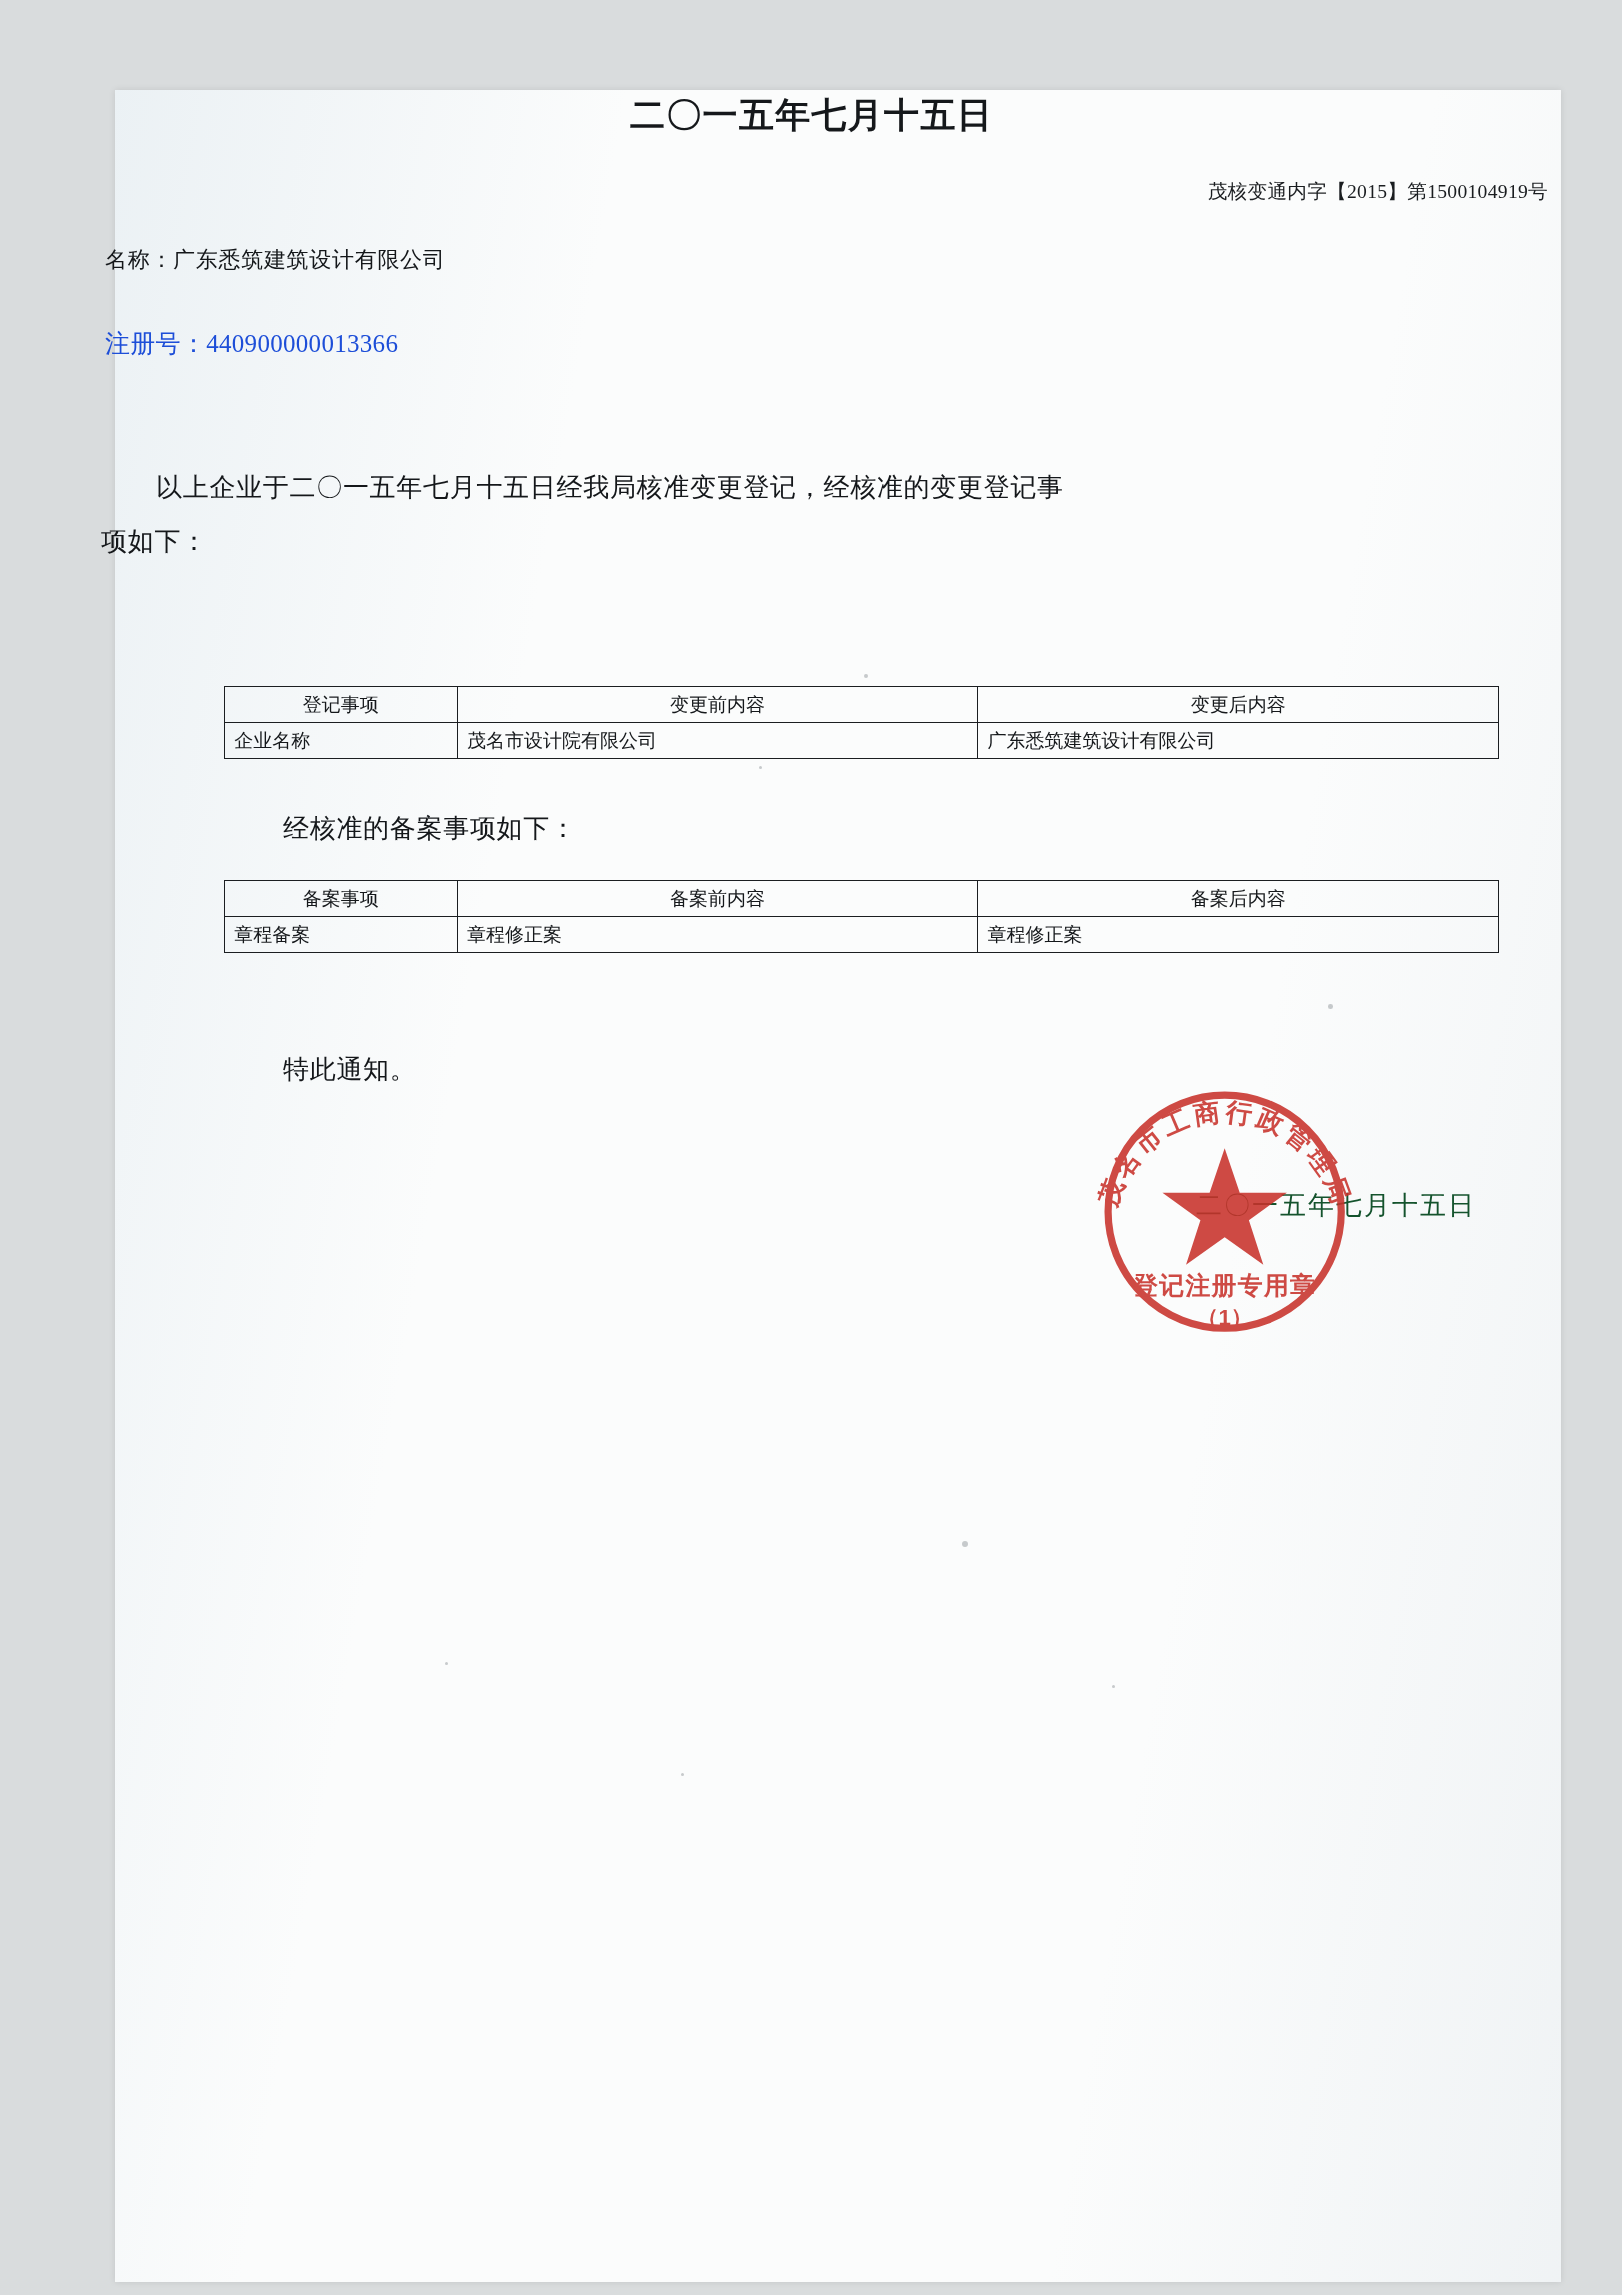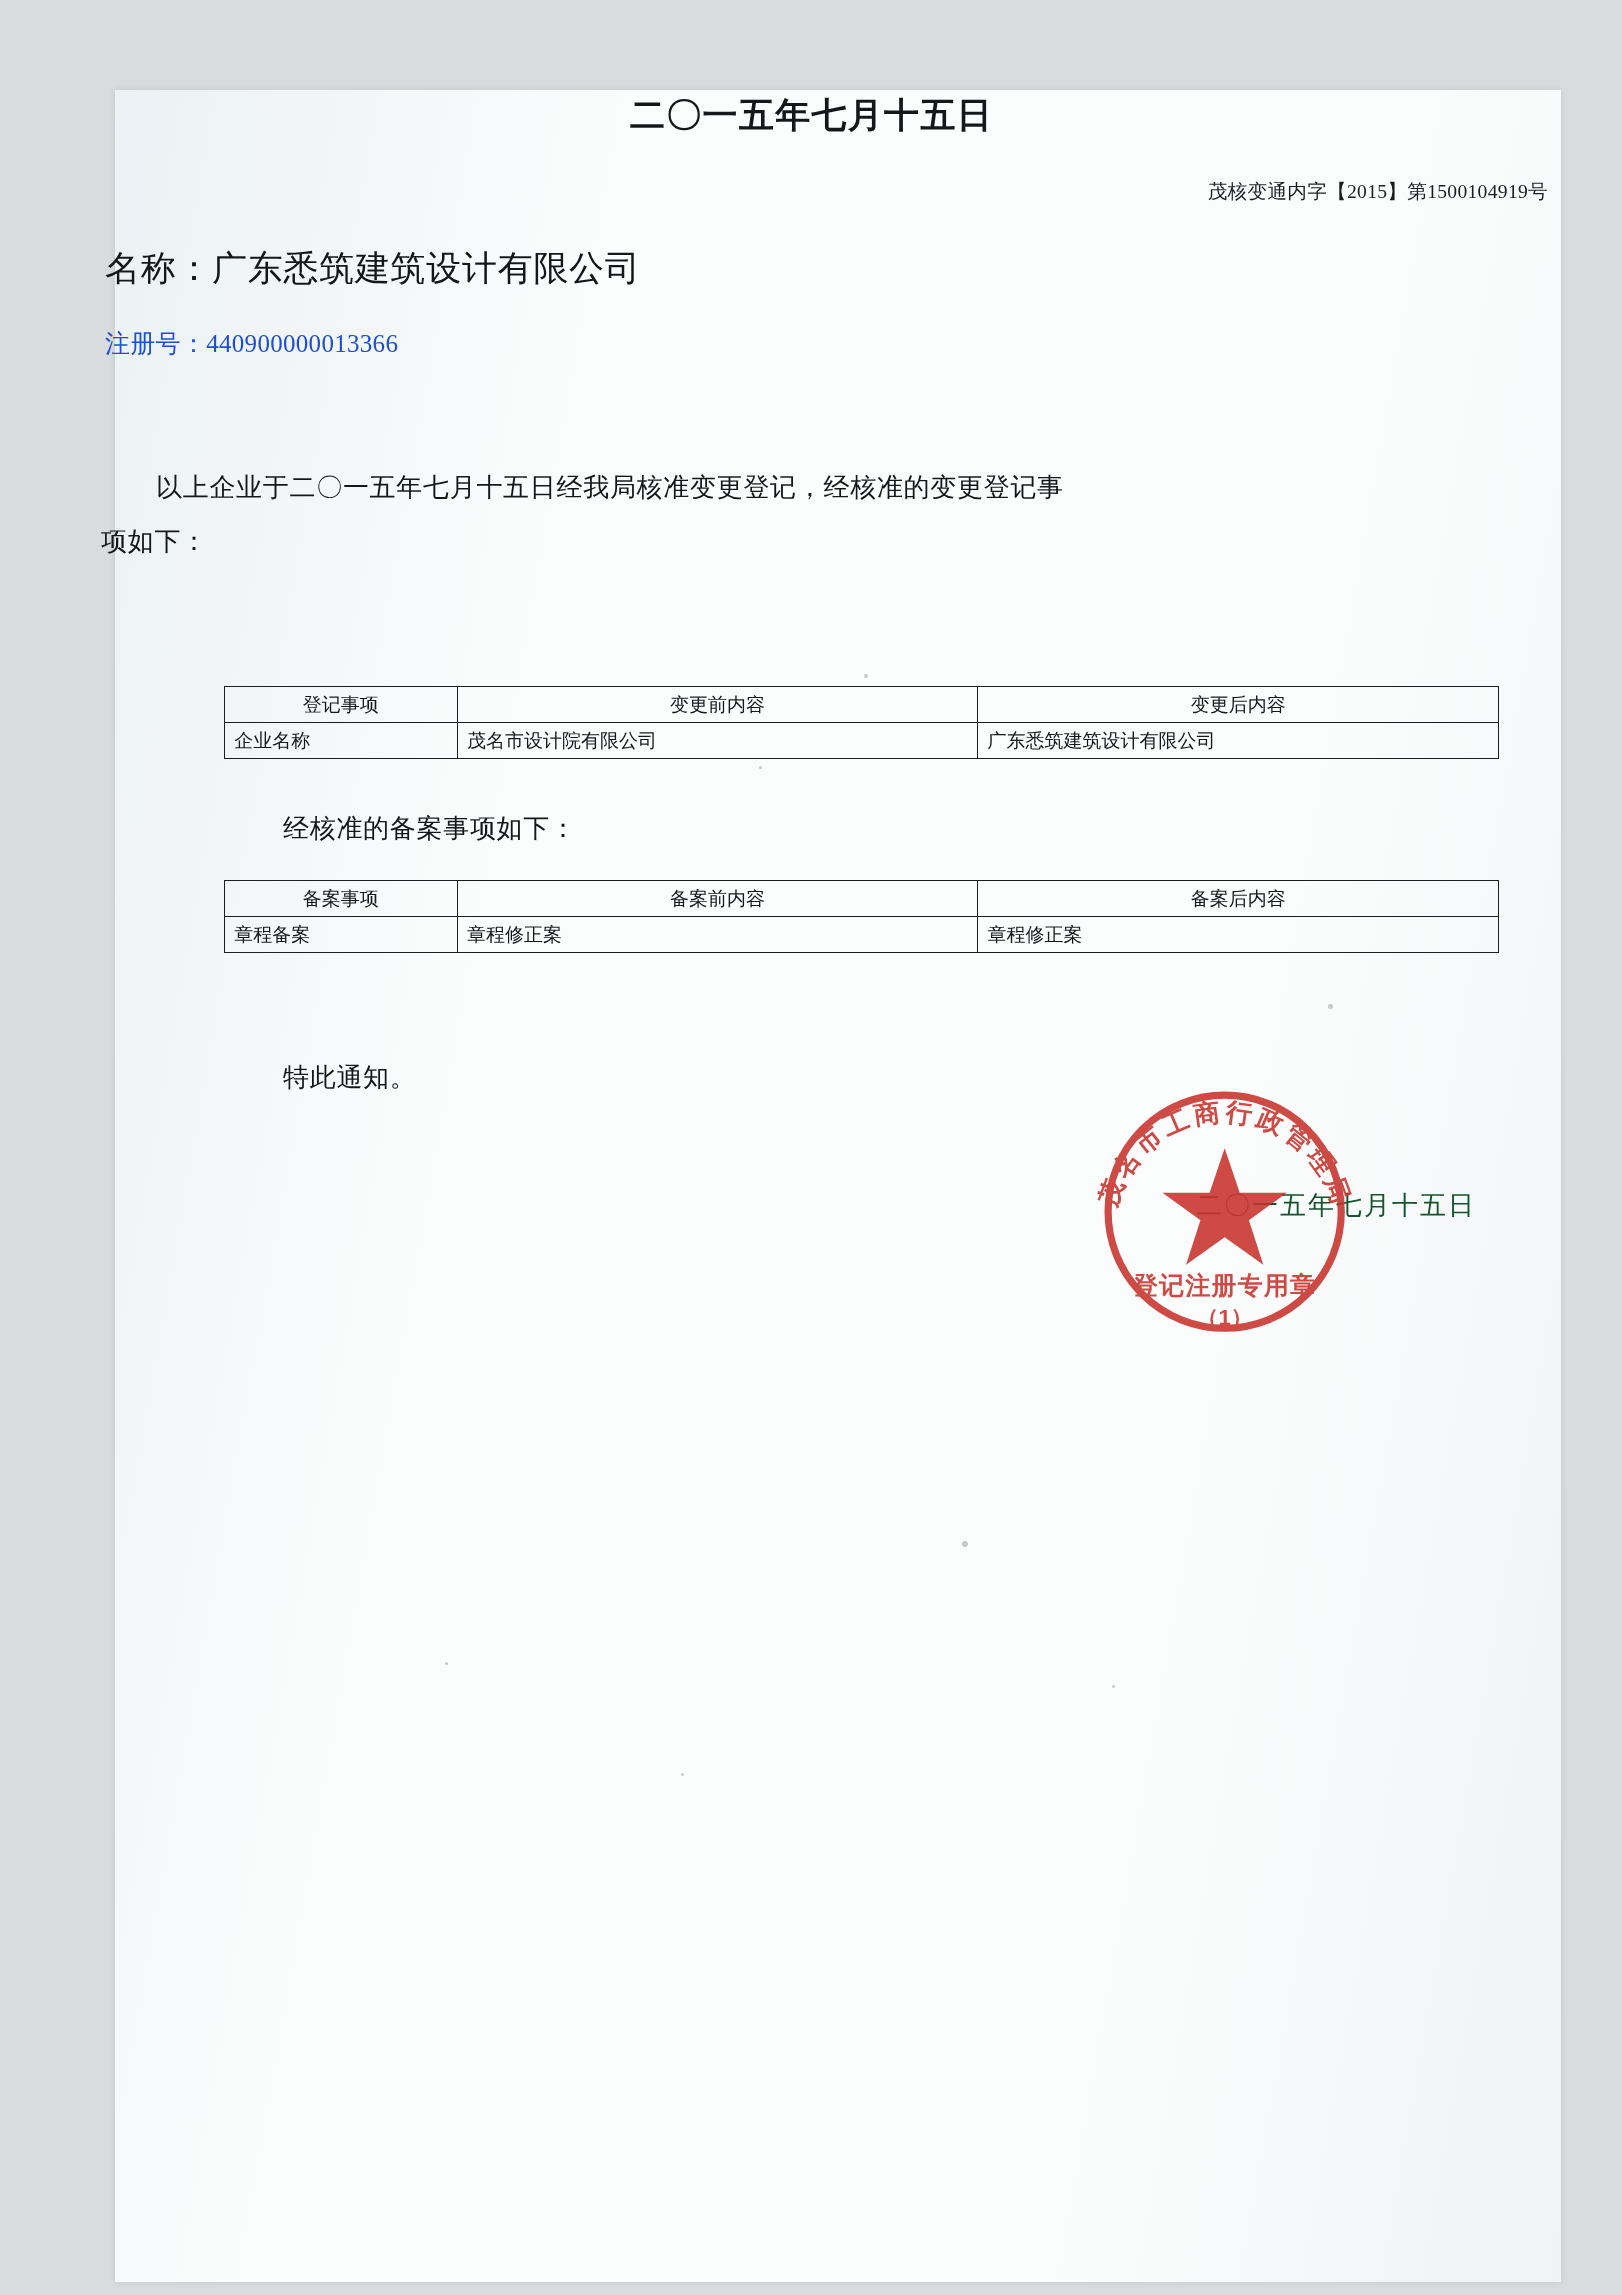--- a/index.html
+++ b/index.html
@@ -57,21 +57,21 @@
     font-size: 19.6px;
     color: #1a1d20;
     font-family: "Liberation Serif", "DejaVu Serif", serif;
     letter-spacing: 0.3px;
     margin-left: 44px;
   }
   .field-name {
     position: absolute;
     top: 245px;
     left: 105px;
-    font-size: 35px;
+    font-size: 22px;
     color: #14171a;
     letter-spacing: 0.7px;
   }
   .field-reg {
     position: absolute;
     top: 327px;
     left: 105px;
     font-size: 25px;
     color: #1d4ed8;
     letter-spacing: 0.3px;
@@ -119,21 +119,20 @@
   }
   #table-filing { top: 880px; left: 224px; }
 
   .notice {
     position: absolute;
     top: 1052px;
     left: 283px;
     font-size: 26px;
     color: #14171a;
     letter-spacing: 0.7px;
-    margin-top: 8px;
   }
   .date {
     position: absolute;
     top: 1188px;
     right: 147px;
     font-size: 26px;
     color: #14532d;
     letter-spacing: 2px;
   }
 

